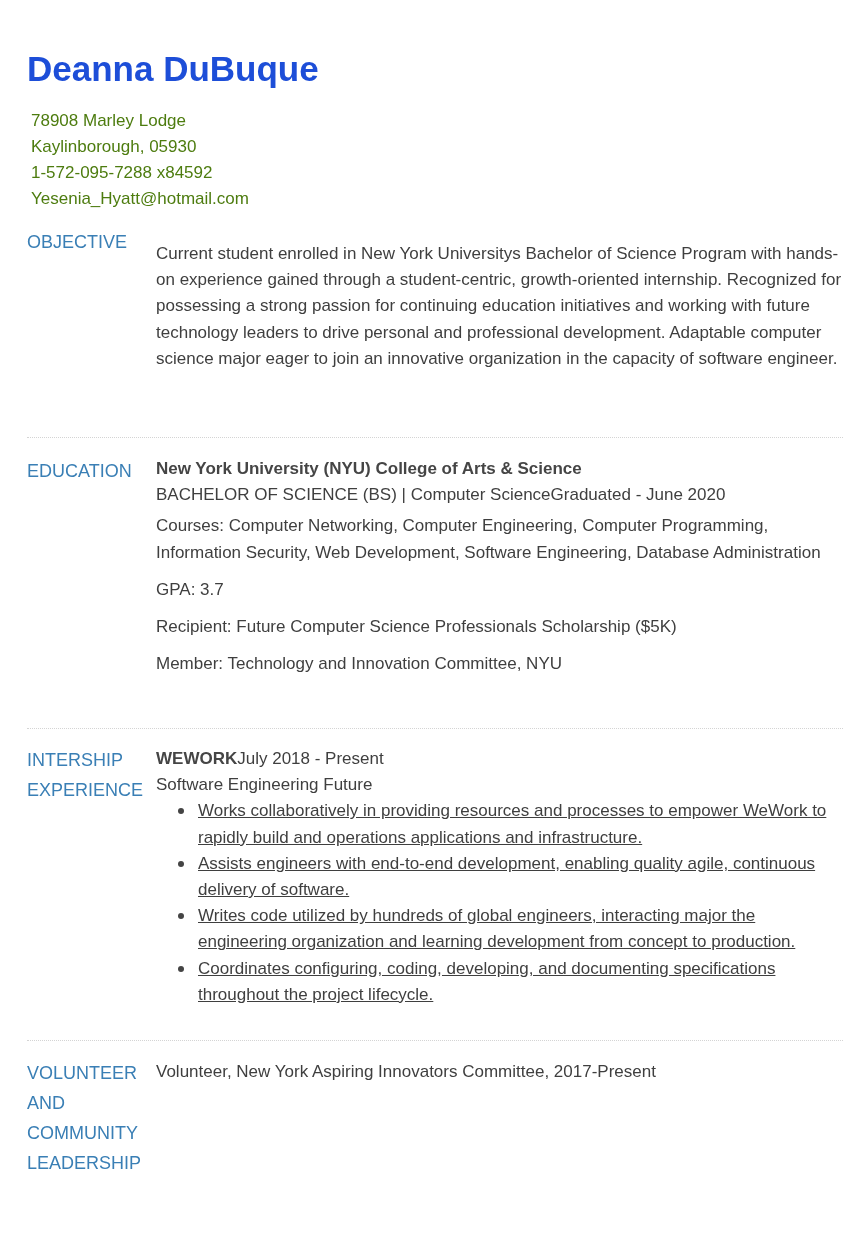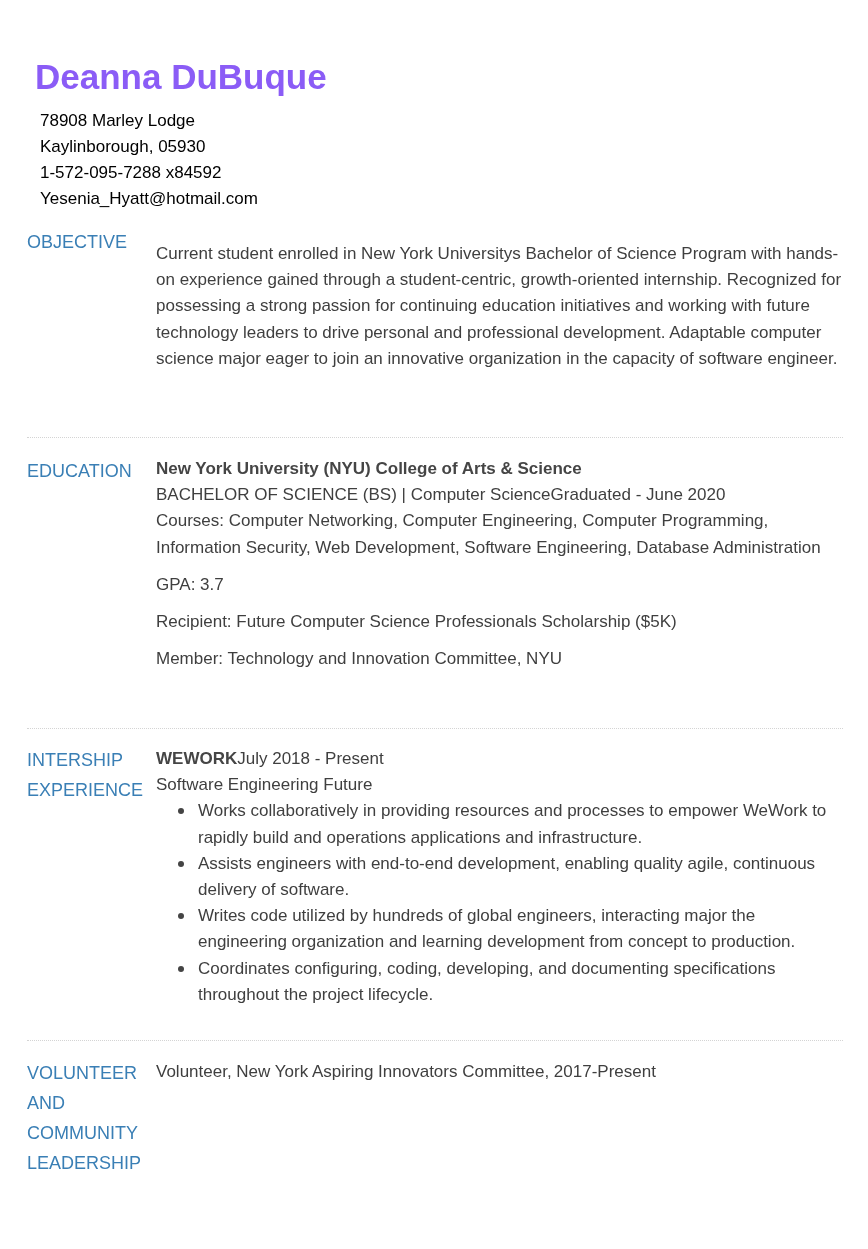--- a/index.html
+++ b/index.html
@@ -18,34 +18,34 @@
     .page {
       position: absolute;
       left: 27px;
       top: 0;
       width: 816px;
     }
     .name {
       position: absolute;
       left: 0;
       top: 46px;
-      margin: 8px;
+      margin: 0;
       font-size: 35px;
       font-weight: bold;
-      color: #8b5cf6;
+      color: #1d4ed8;
       letter-spacing: 0px;
       line-height: 46px;
     }
     .contact {
       position: absolute;
-      left: 13px;
+      left: 4px;
       top: 108px;
       font-size: 17px;
       line-height: 26px;
-      color: #000000;
+      color: #4d7c0f;
     }
     .contact div { white-space: nowrap; }
     .section {
       position: absolute;
       left: 0;
       width: 816px;
     }
     .section-label {
       position: absolute;
       left: 0;
@@ -78,20 +78,21 @@
       justify-content: flex-start;
       white-space: nowrap;
     }
     .bold { font-weight: bold; color: #454545; }
     .para { margin: 0; }
     .gap { margin-top: 11px; }
     ul.bullets {
       margin: 0;
       padding: 0 0 0 42px;
       list-style: none;
+      text-decoration: underline;
     }
     ul.bullets li {
       position: relative;
     }
     ul.bullets li::before {
       content: "";
       position: absolute;
       left: -20px;
       top: 10px;
       width: 6px;
@@ -128,21 +129,21 @@
   <div class="section" style="top:456px;">
     <div class="section-label">EDUCATION</div>
     <div class="section-body" style="top:0px;">
       <div class="row">
         <span class="bold">New York University (NYU) College of Arts &amp; Science</span>
       </div>
       <div class="row">
         <span>BACHELOR OF SCIENCE (BS) | Computer Science</span>
         <span>Graduated - June 2020</span>
       </div>
-      <p class="para" style="">Courses: Computer Networking, Computer Engineering, Computer Programming, Information Security, Web Development, Software Engineering, Database Administration</p>
+      <p class="para" style="margin-top:5px;">Courses: Computer Networking, Computer Engineering, Computer Programming, Information Security, Web Development, Software Engineering, Database Administration</p>
       <p class="para gap">GPA: 3.7</p>
       <p class="para gap">Recipient: Future Computer Science Professionals Scholarship ($5K)</p>
       <p class="para gap">Member: Technology and Innovation Committee, NYU</p>
     </div>
   </div>
 
   <div class="divider" style="top:728px;"></div>
 
   <div class="section" style="top:745px;">
     <div class="section-label">

